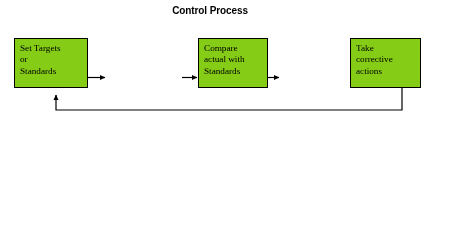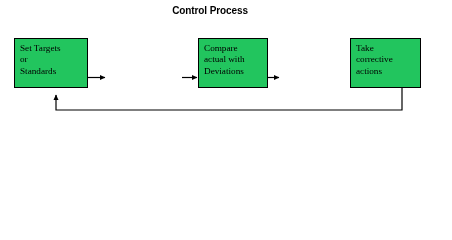--- a/index.html
+++ b/index.html
@@ -35,21 +35,21 @@
   }
   #flow-svg {
     position: absolute;
     left: 0;
     top: 0;
   }
   .node-box {
     position: absolute;
     box-sizing: border-box;
     border: 1.4px solid #000000;
-    background: #22c55e;
+    background: #84cc16;
     padding: 4px 0 0 5px;
   }
   .node-label {
     font-family: "Liberation Serif", serif;
     font-size: 9.2px;
     line-height: 11.4px;
     color: #000000;
     white-space: pre-line;
     text-align: left;
   }
@@ -85,21 +85,21 @@
   <div class="node-box" style="left:14px; top:38px; width:74px; height:50px;">
     <div class="node-label">Set Targets
 or
 Standards</div>
   </div>
 
 
   <div class="node-box" style="left:198px; top:38px; width:70px; height:50px;">
     <div class="node-label">Compare
 actual with
-Deviations</div>
+Standards</div>
   </div>
 
 
   <div class="node-box" style="left:350px; top:38px; width:71px; height:50px;">
     <div class="node-label">Take
 corrective
 actions</div>
   </div>
 
 </div>

